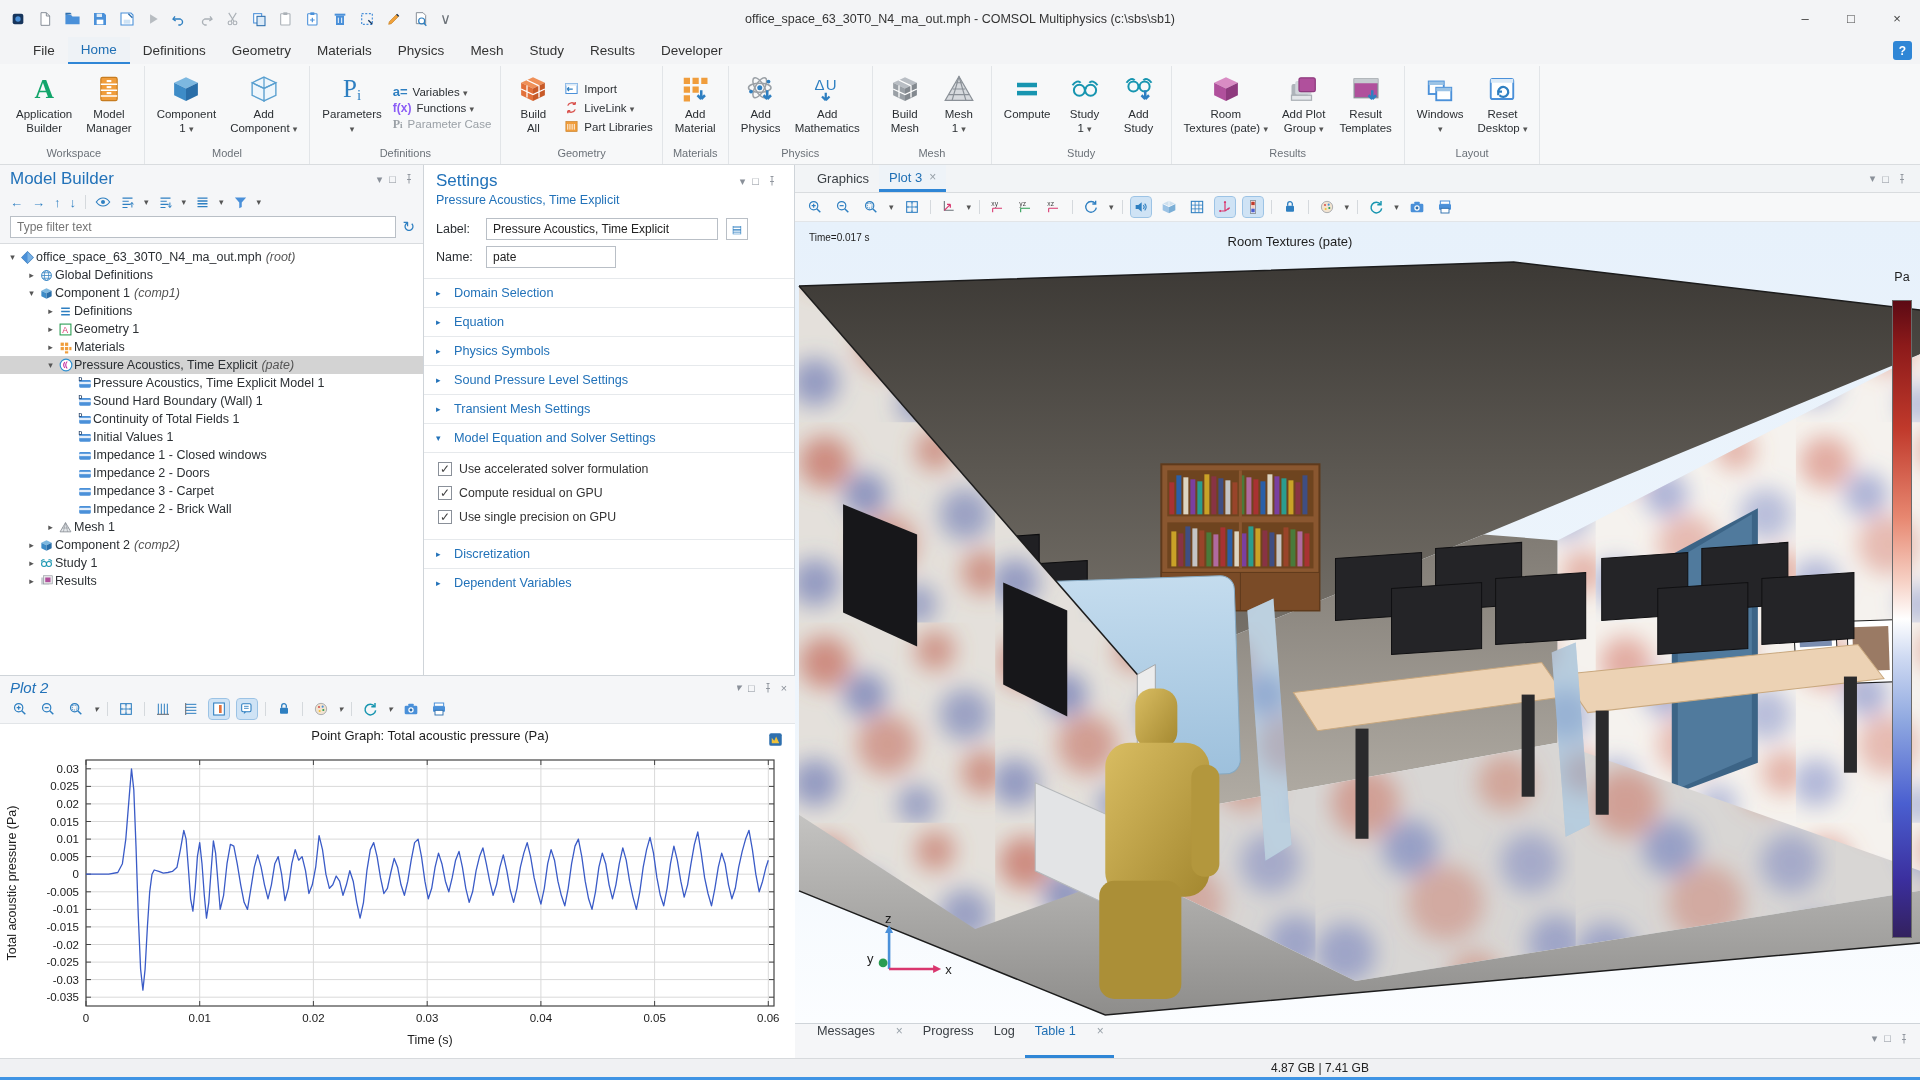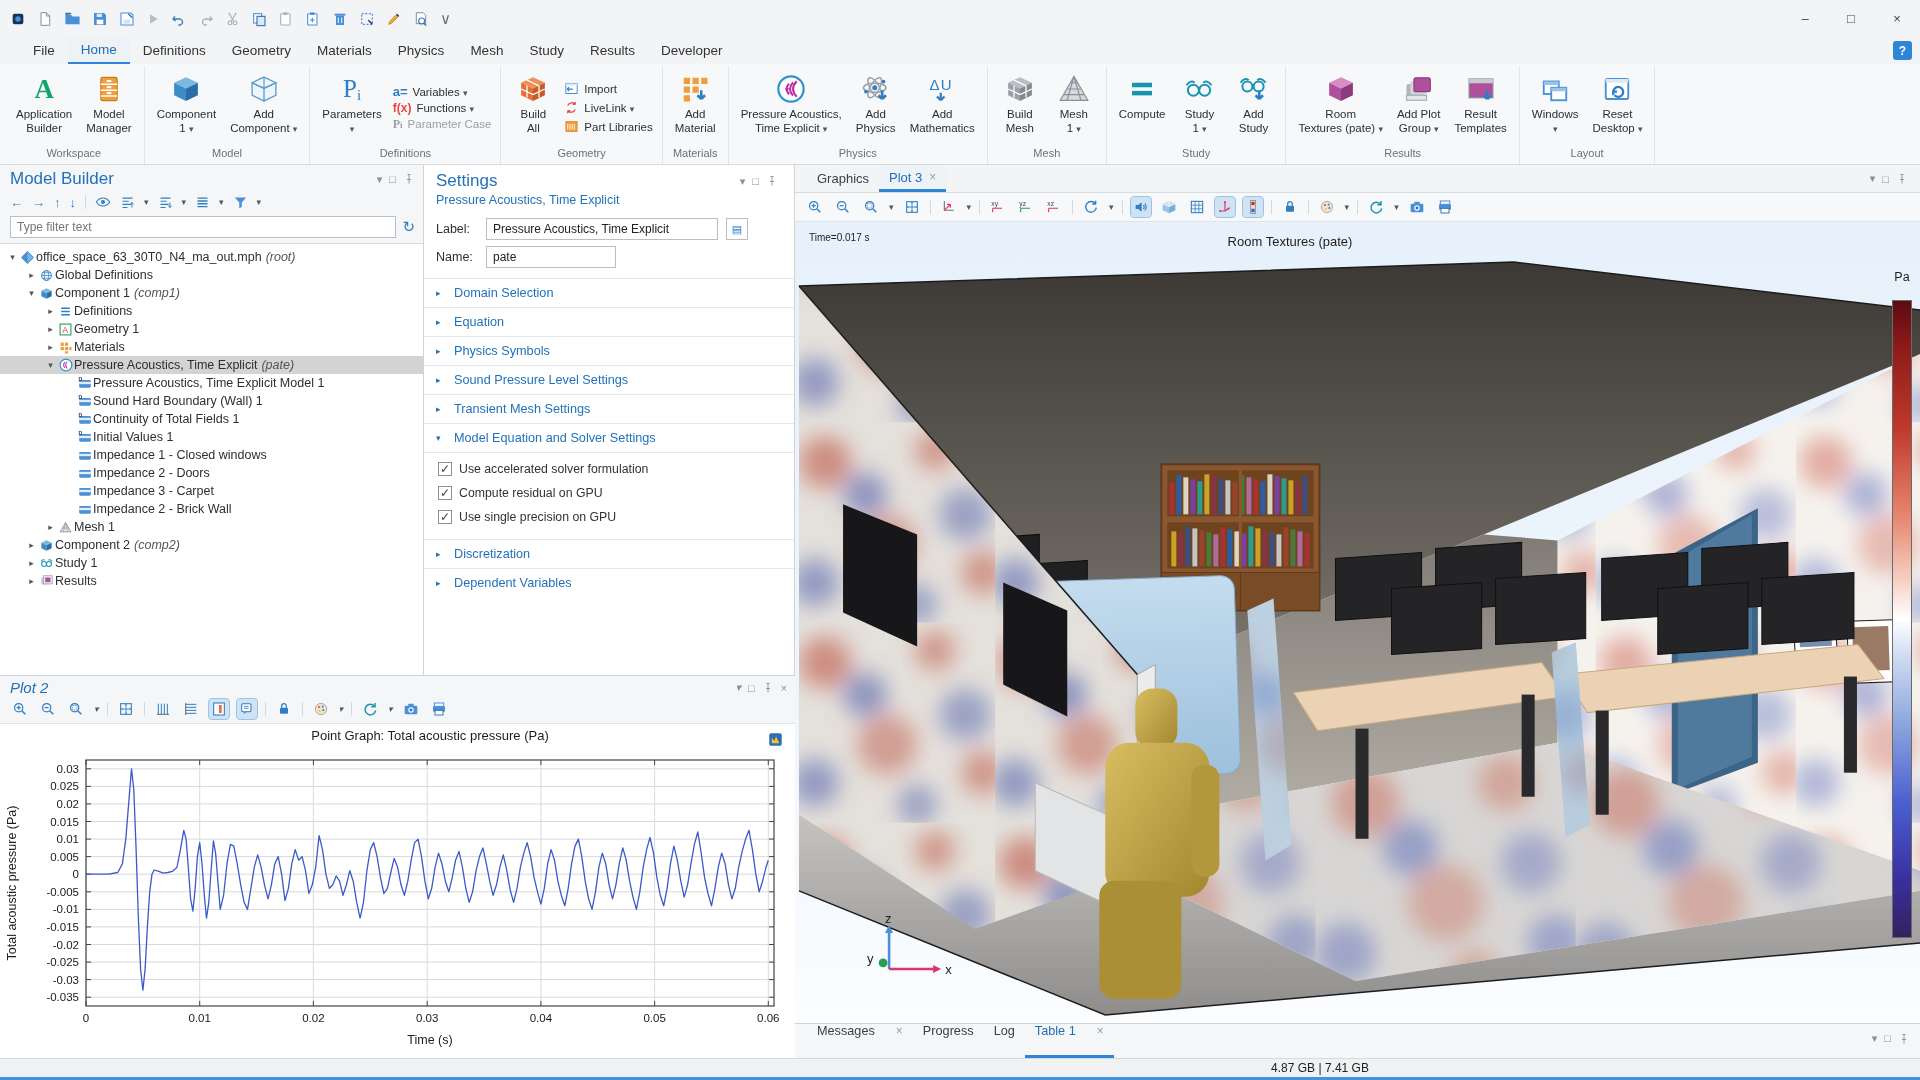--- a/index.html
+++ b/index.html
@@ -241,20 +241,21 @@
               <path d="M5 2.5h10l4 4V19H5z" fill="#fff" stroke="#7f8790" stroke-width="1.4"></path>
               <circle cx="13" cy="15" r="4.5" fill="none" stroke="#2e7fc1" stroke-width="1.8"></circle>
               <path d="M16.4 18.4 20 22" stroke="#2e7fc1" stroke-width="2"></path>
             </svg>
           </span>
         </span>
         <span class="qi">
           <span class="glyph" style="color:#6b7178">∨</span>
         </span>
       </div>
+    <div class="win-title">office_space_63_30T0_N4_ma_out.mph - COMSOL Multiphysics (c:\sbs\sb1)</div>
     <div class="win-controls">
       <div class="win-btn">–</div>
       <div class="win-btn">□</div>
       <div class="win-btn">×</div>
     </div>
   </div>
 
   <div class="menubar">
     <div id="menu-items" style="display:flex">
         <div class="menu-item">File</div>
@@ -332,21 +333,21 @@
               <span style="font-size:25px;color:#2e7fc1;font-family:'Liberation Serif',serif;">P<span style="font-size:15px;vertical-align:-3px">i</span></span>
             </div>
             <div class="rlabel">Parameters<br><span class="caret">▾</span></div>
           </div>
           <div class="rstack">
             <div class="rbtn-small">
               <span><span class="ticon" style="color:#2e7fc1;font-size:13px;">a=</span></span>
               <span>Variables <span class="caret">▾</span></span>
             </div>
             <div class="rbtn-small">
-              <span><span class="ticon" style="color:#ef4444;font-size:12px;">f(x)</span></span>
+              <span><span class="ticon" style="color:#8b5cf6;font-size:12px;">f(x)</span></span>
               <span>Functions <span class="caret">▾</span></span>
             </div>
             <div class="rbtn-small disabled">
               <span><span class="ticon" style="color:#9aa0a6;font-size:12px;font-family:'Liberation Serif',serif;">P<span style="font-size:9px">i</span></span></span>
               <span>Parameter Case</span>
             </div>
           </div>
         </div>
         <div class="rgroup-label">Definitions</div>
       </div>
@@ -416,32 +417,20 @@
                 </svg>
               </span>
             </div>
             <div class="rlabel">Add<br>Material</div>
           </div>
         </div>
         <div class="rgroup-label">Materials</div>
       </div>
       <div class="rgroup">
         <div class="rgroup-buttons">
-          <div class="rbtn-large">
-            <div class="ric">
-              <span style="display: inline-flex; align-items: center;">
-                <svg width="32" height="32" viewBox="0 0 24 24" xmlns="http://www.w3.org/2000/svg">
-                  <circle cx="12" cy="12" r="9.5" fill="#fff" stroke="#2e8fd0" stroke-width="1.6"></circle>
-                  <path d="M10.5 8q-3.5 4 0 8M13.5 7q-4.5 5 0 10M16.3 6.2q-5.5 5.8 0 11.6" stroke="#c2299e" stroke-width="1.5" fill="none"></path>
-                  <circle cx="9" cy="12" r="1.3" fill="#c2299e"></circle>
-                </svg>
-              </span>
-            </div>
-            <div class="rlabel">Pressure Acoustics,<br>Time Explicit <span class="caret">▾</span></div>
-          </div>
           <div class="rbtn-large">
             <div class="ric">
               <span style="display: inline-flex; align-items: center;">
                 <svg width="30" height="30" viewBox="0 0 24 24" xmlns="http://www.w3.org/2000/svg">
                   <g stroke="#9aa0a6" fill="none" stroke-width="1.2">
                     <ellipse cx="11" cy="11" rx="9" ry="3.6"></ellipse>
                     <ellipse cx="11" cy="11" rx="9" ry="3.6" transform="rotate(60 11 11)"></ellipse>
                     <ellipse cx="11" cy="11" rx="9" ry="3.6" transform="rotate(120 11 11)"></ellipse>
                   </g>
                   <circle cx="11" cy="11" r="2" fill="#2e7fc1"></circle>

